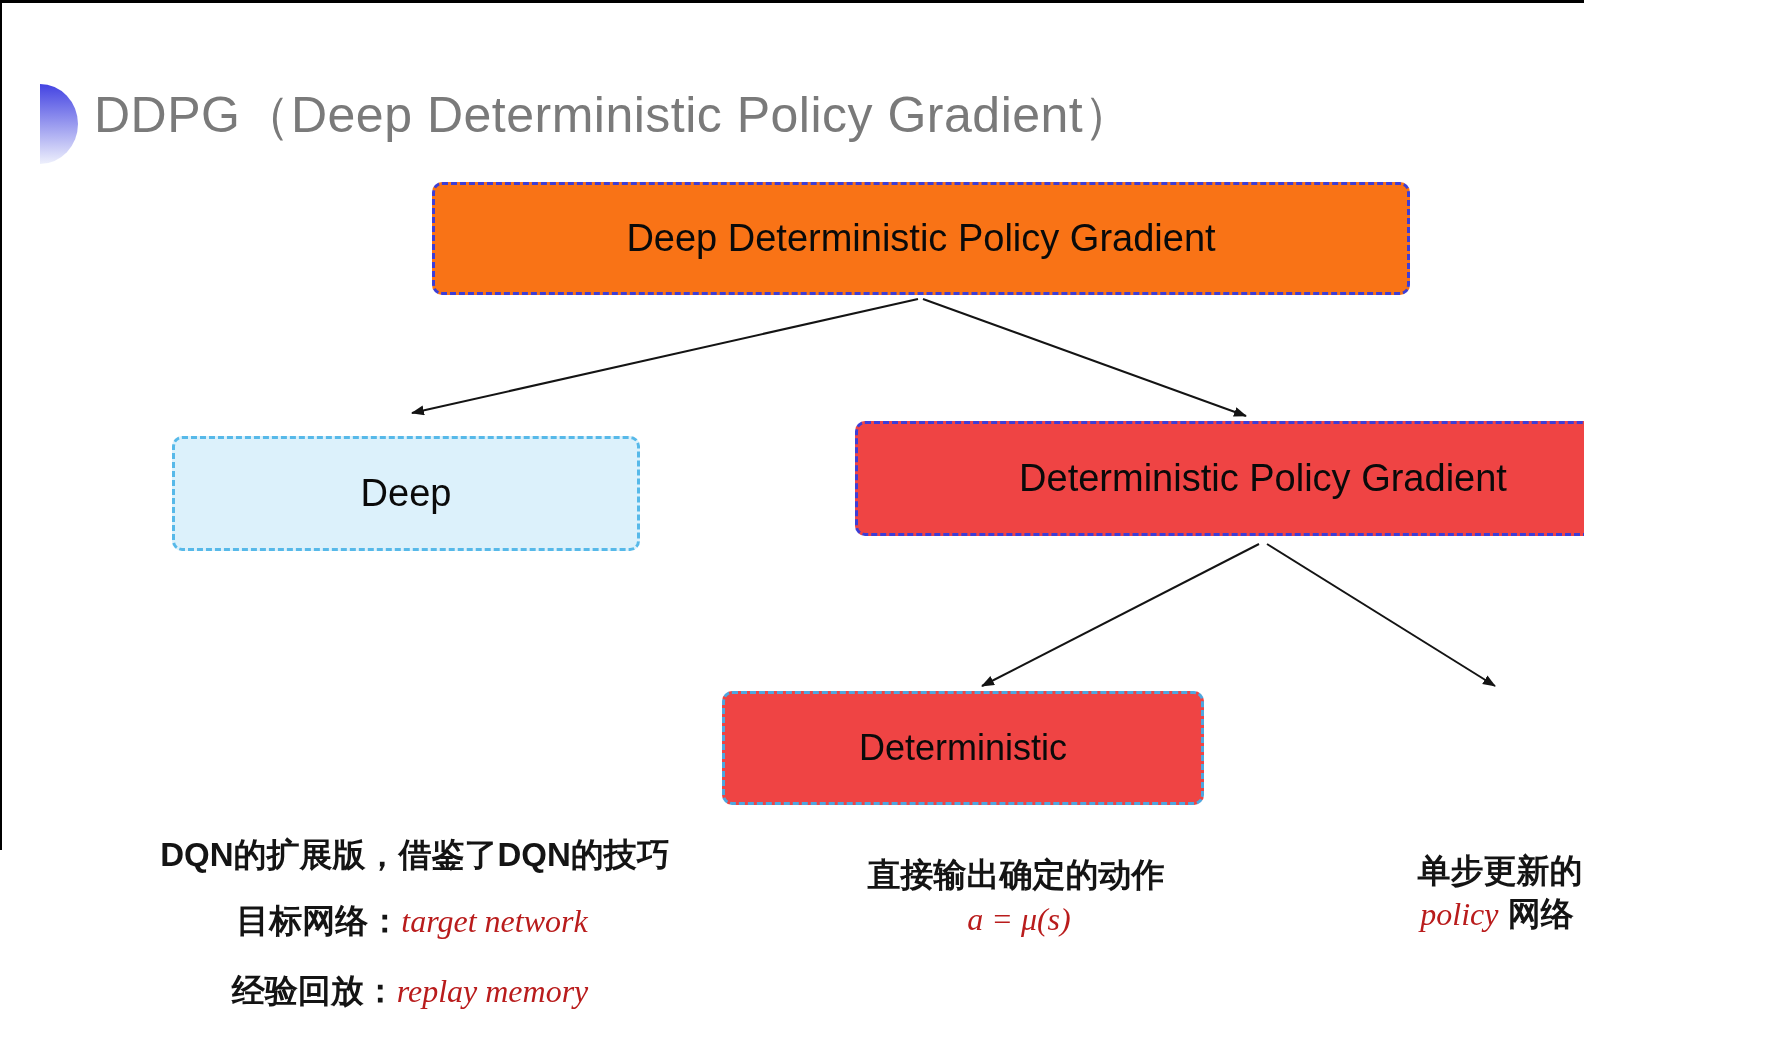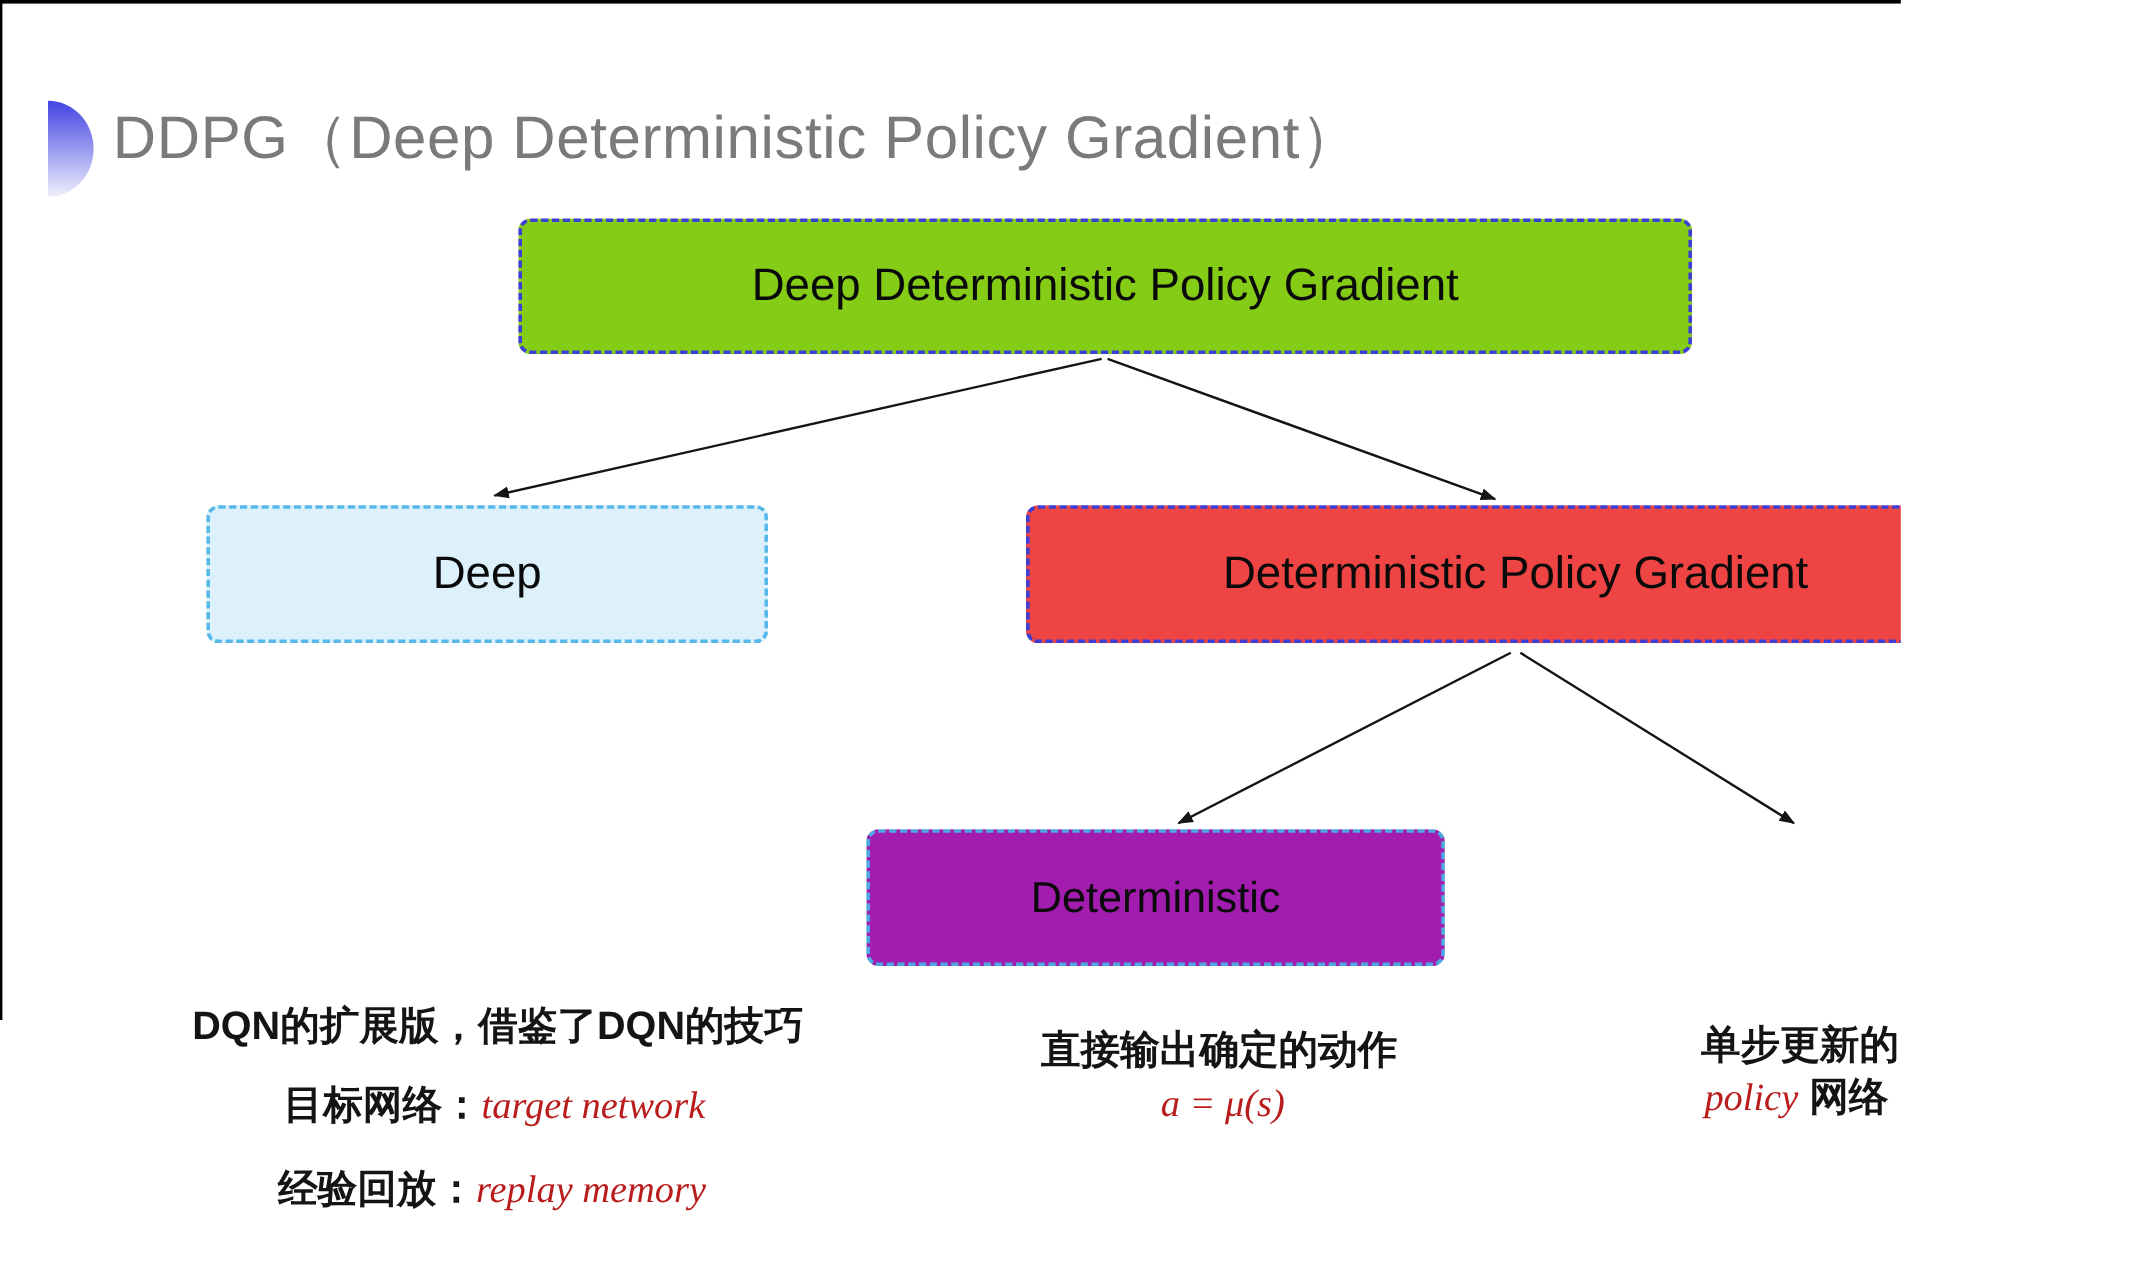--- a/index.html
+++ b/index.html
@@ -49,21 +49,21 @@
     border: 3px dashed #888;
     border-radius: 10px;
     display: flex;
     align-items: center;
     justify-content: center;
     font-size: 38px;
     color: #0a0a0a;
     white-space: nowrap;
   }
   .node-root { left: 432px; top: 182px; width: 978px; height: 113px; }
-  .node-deep { left: 172px; top: 421px; width: 468px; height: 115px; }
+  .node-deep { left: 172px; top: 436px; width: 468px; height: 115px; }
   .node-dpg  { left: 855px; top: 421px; width: 816px; height: 115px; }
   .node-det  { left: 722px; top: 691px; width: 482px; height: 114px; font-size: 36px; }
   .node-pg   { left: 1273px; top: 691px; width: 470px; height: 114px; font-size: 36px; }
   .arrows {
     position: absolute;
     left: 0; top: 0;
     width: 1778px; height: 1056px;
     pointer-events: none;
   }
   .note-line {
@@ -99,33 +99,33 @@
       <marker id="ah" markerWidth="14" markerHeight="12" refX="12" refY="5" orient="auto" markerUnits="userSpaceOnUse">
         <path d="M0,0 L13,5 L0,10 z" fill="#141414"></path>
       </marker>
     </defs>
     <line x1="918" y1="299" x2="412" y2="413" stroke="#141414" stroke-width="2" marker-end="url(#ah)"></line>
     <line x1="923" y1="299" x2="1246" y2="416" stroke="#141414" stroke-width="2" marker-end="url(#ah)"></line>
     <line x1="1259" y1="544" x2="982" y2="686" stroke="#141414" stroke-width="2" marker-end="url(#ah)"></line>
     <line x1="1267" y1="544" x2="1495" y2="686" stroke="#141414" stroke-width="2" marker-end="url(#ah)"></line>
   </svg>
 
-  <div class="node node-root" style="background: #84cc16; border-color: rgb(61, 62, 214);">
+  <div class="node node-root" style="background: #f97316; border-color: rgb(61, 62, 214);">
     <span>Deep Deterministic Policy Gradient</span>
   </div>
 
   <div class="node node-deep" style="background: rgb(220, 241, 251); border-color: rgb(87, 185, 233);">
     <span>Deep</span>
   </div>
 
   <div class="node node-dpg" style="background: #ef4444; border-color: rgb(61, 62, 214);">
     <span>Deterministic Policy Gradient</span>
   </div>
 
-  <div class="node node-det" style="background: #a21caf; border-color: rgb(78, 167, 223);">
+  <div class="node node-det" style="background: #ef4444; border-color: rgb(78, 167, 223);">
     <span>Deterministic</span>
   </div>
 
 
   <div class="note-line" style="left:415px; top:835px;">DQN的扩展版，借鉴了DQN的技巧</div>
   <div class="note-line" style="left:412px; top:901px;">
     <span>目标网络：</span><span class="math">target network</span>
   </div>
   <div class="note-line" style="left:1016px; top:855px;">直接输出确定的动作</div>
 

